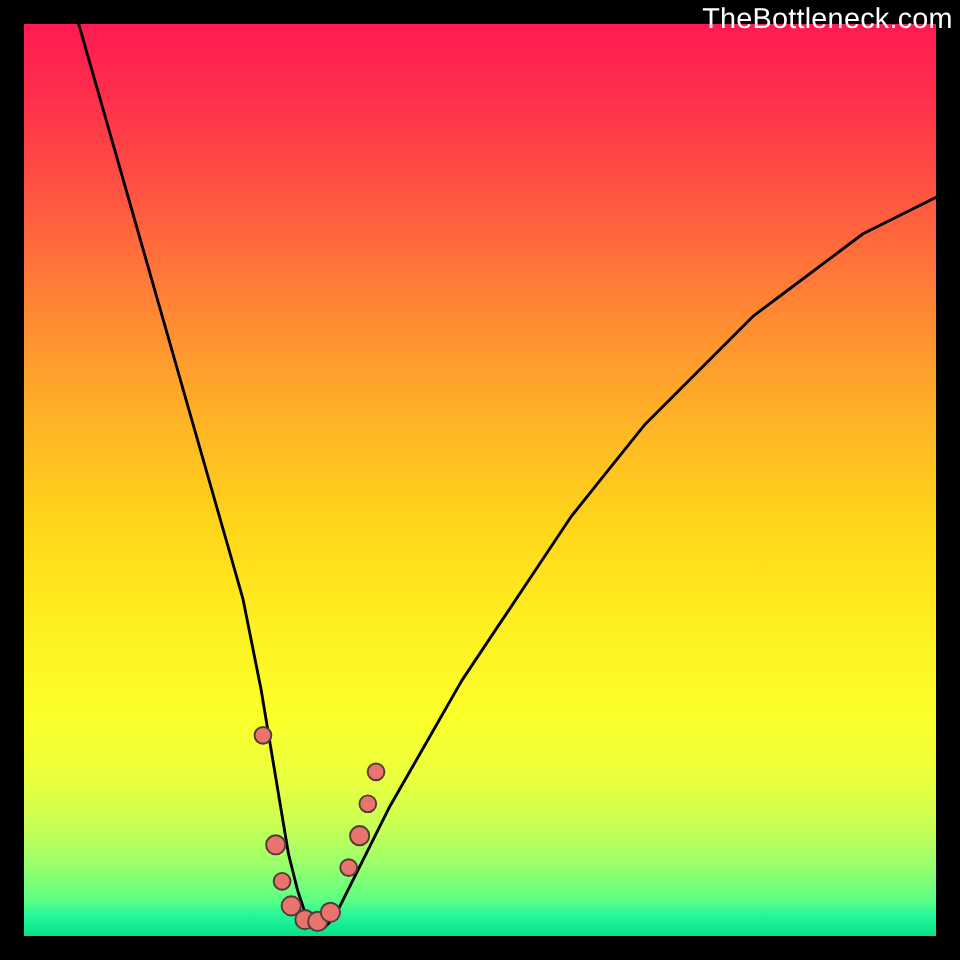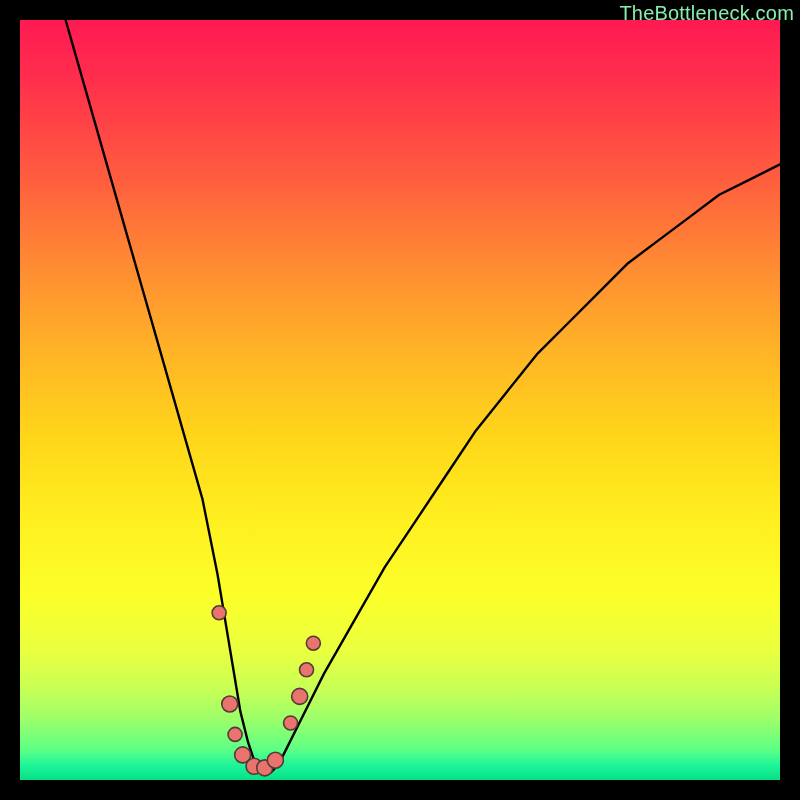--- a/index.html
+++ b/index.html
@@ -40,22 +40,22 @@
       #9cff6a 92%,
       #5eff85 96%,
       #20f59a 98%,
       #06e085 100%
     );
   }
   .source-label {
     position: absolute;
     top: 2px;
     right: 6px;
-    font-size: 20px;
-    color: #86efac;
+    font-size: 24px;
+    color: #ffffff;
     font-weight: 500;
     letter-spacing: 0.2px;
     user-select: none;
   }
   svg.overlay {
     position: absolute;
     left: 0;
     top: 0;
     width: 100%;
     height: 100%;

